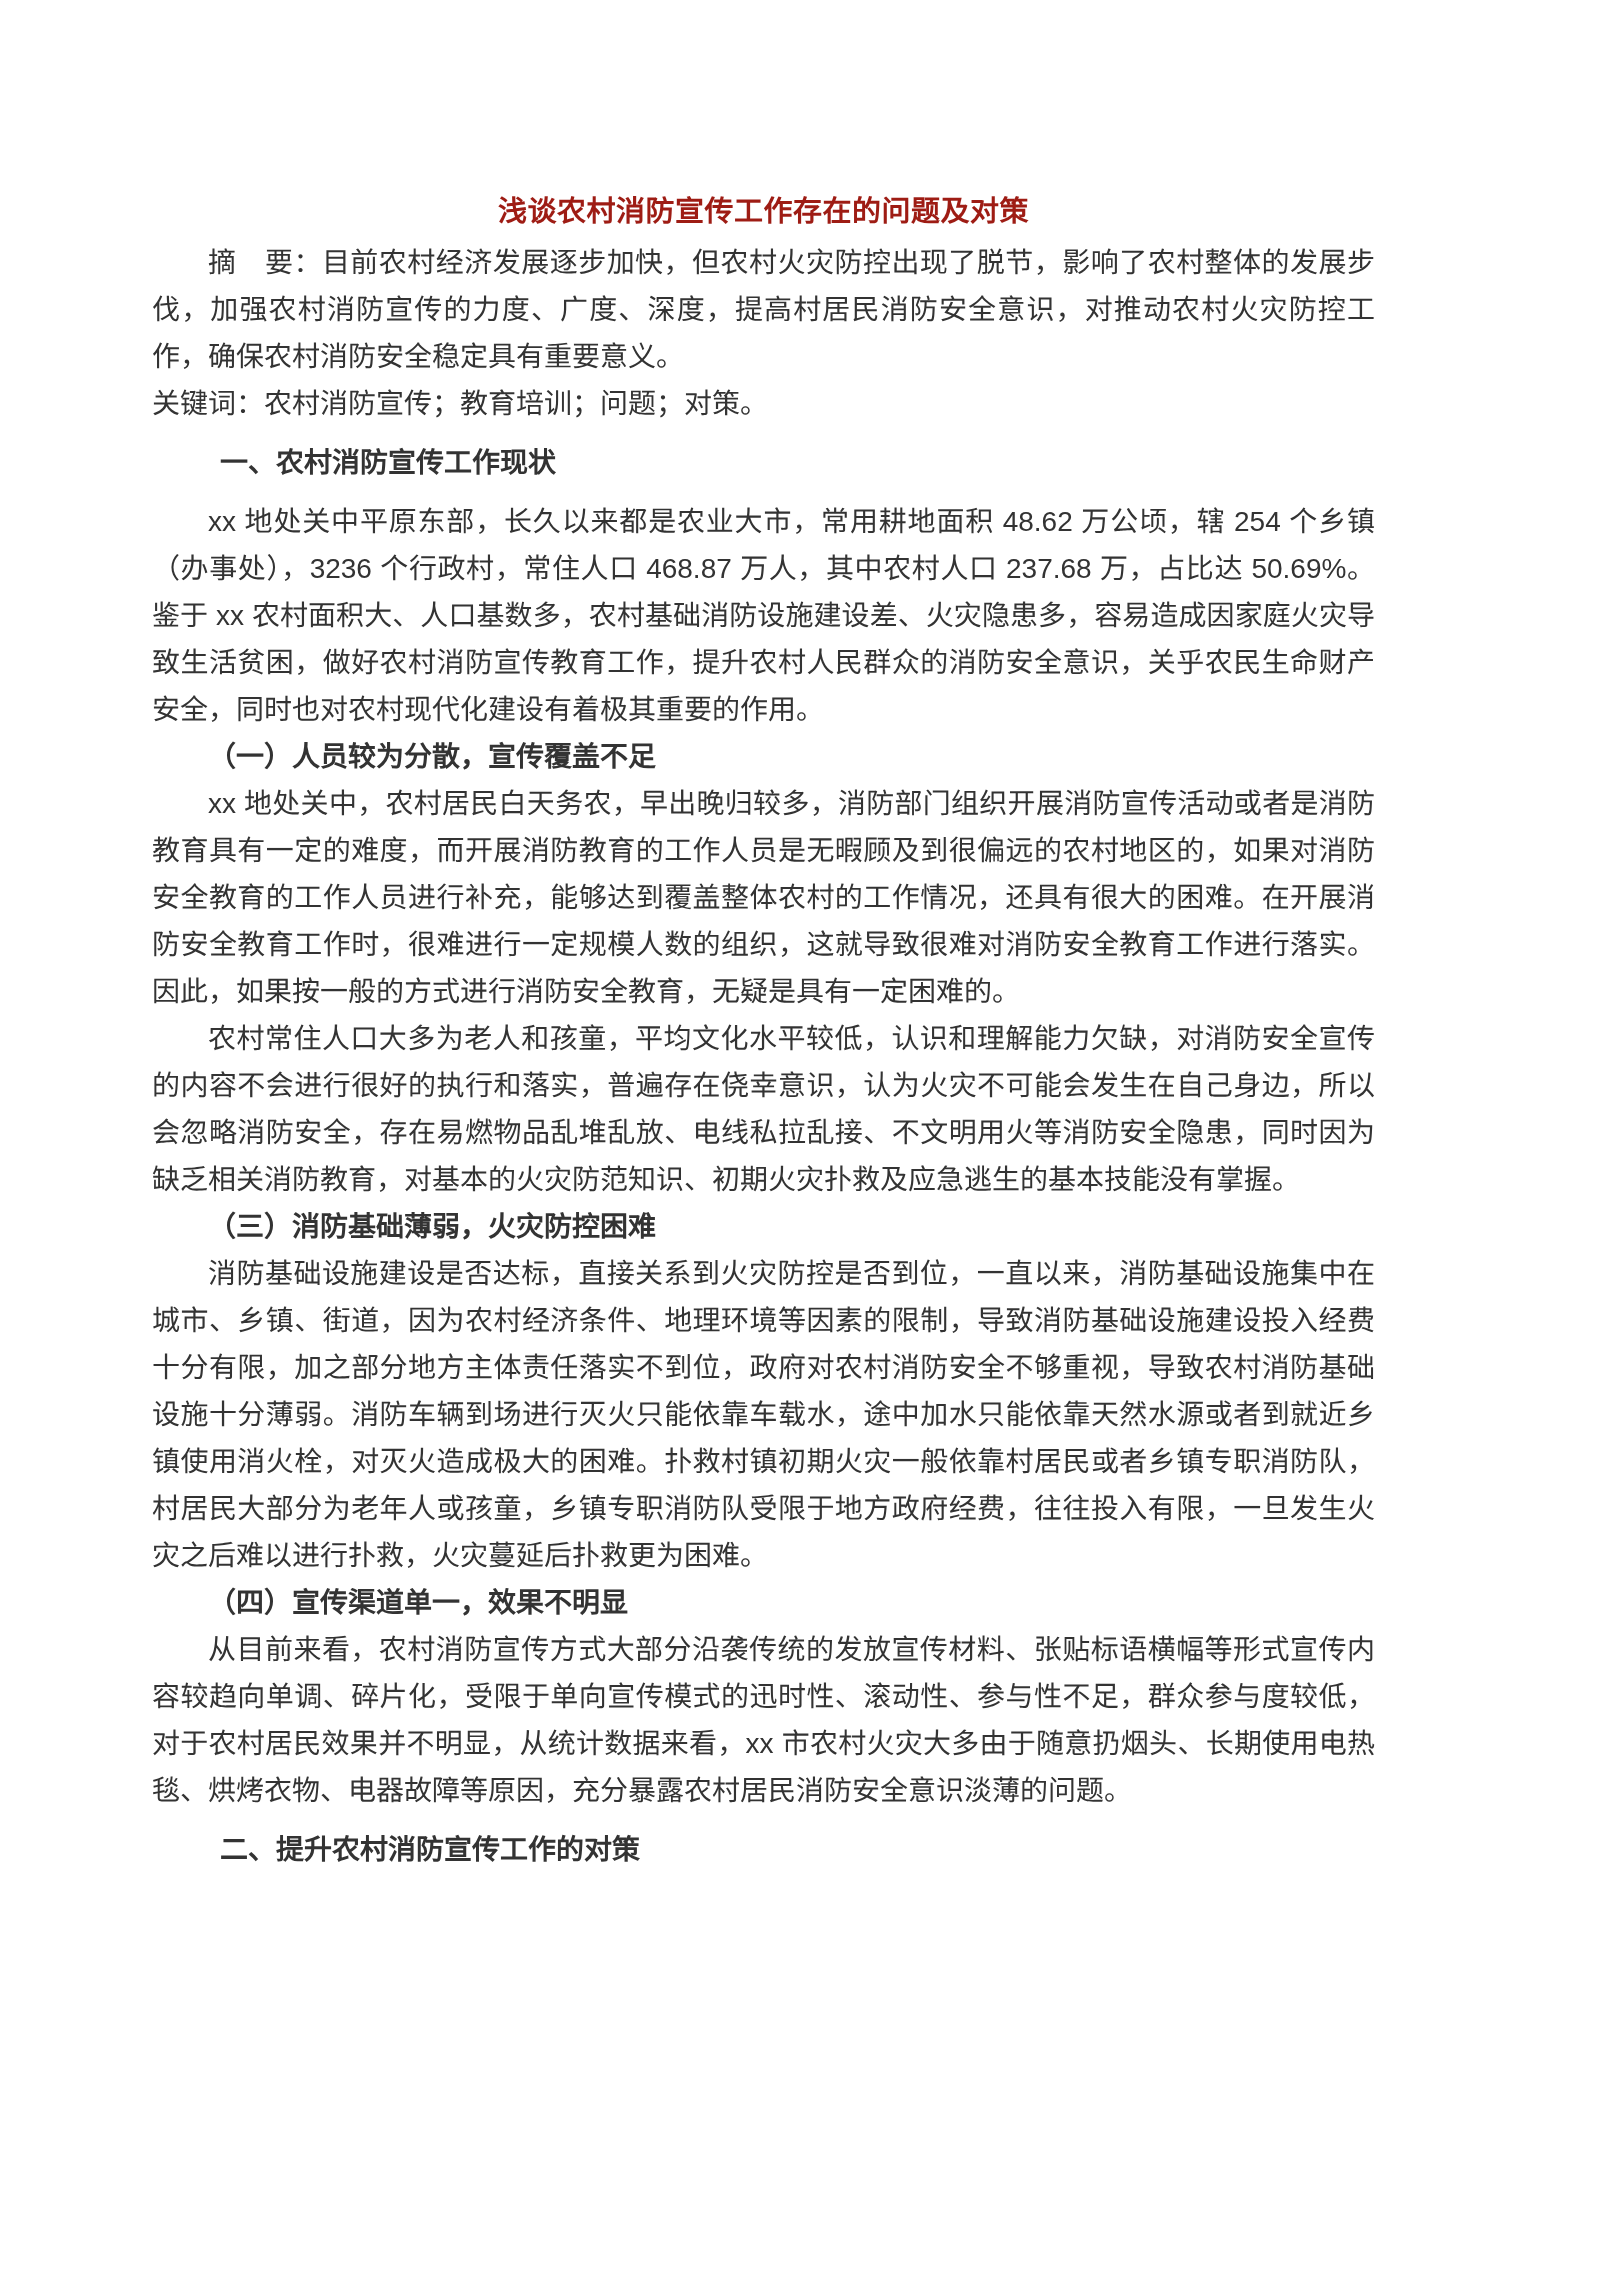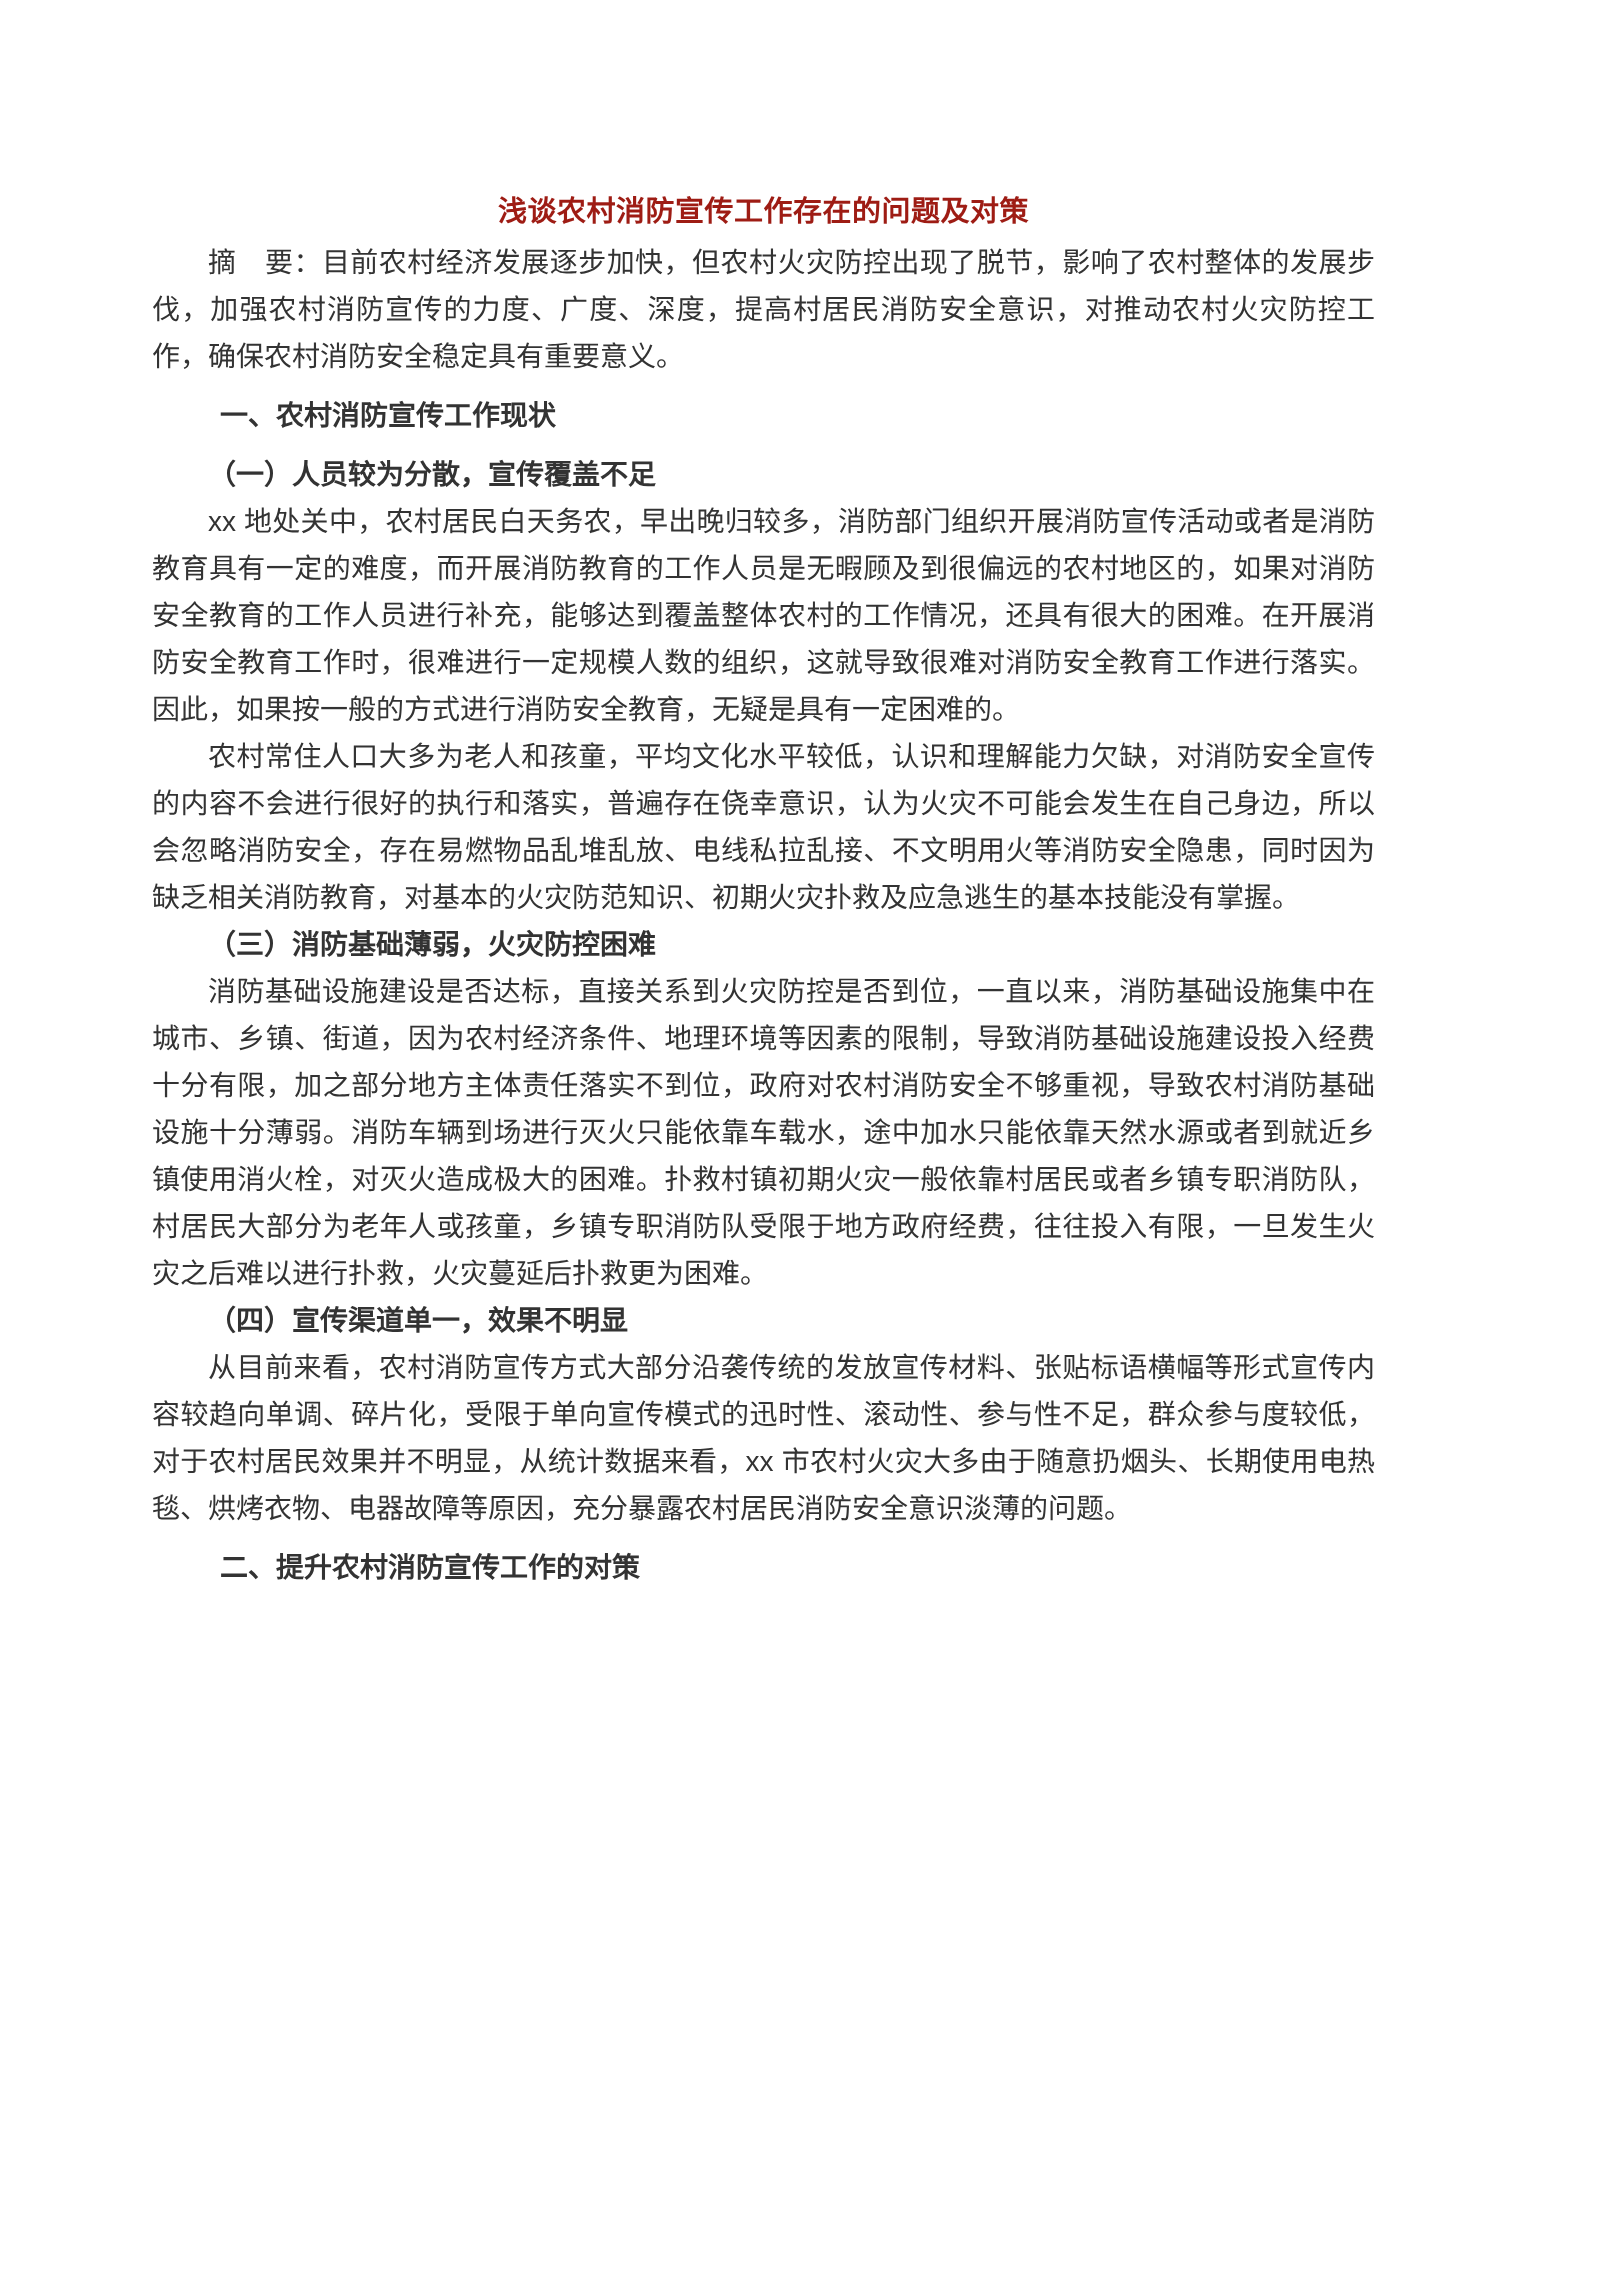--- a/index.html
+++ b/index.html
@@ -72,22 +72,24 @@
 </head>
 <body>
 
 <div class="page">
   <div class="content">
 
     <h1 class="doc-title">浅谈农村消防宣传工作存在的问题及对策</h1>
 
     <p class="para indent">摘　要：目前农村经济发展逐步加快，但农村火灾防控出现了脱节，影响了农村整体的发展步伐，加强农村消防宣传的力度、广度、深度，提高村居民消防安全意识，对推动农村火灾防控工作，确保农村消防安全稳定具有重要意义。</p>
 
+    <p class="para noindent">关键词：农村消防宣传；教育培训；问题；对策。</p>
 
     <h2 class="heading">一、农村消防宣传工作现状</h2>
+    <p class="para indent">xx 地处关中平原东部，长久以来都是农业大市，常用耕地面积 48.62 万公顷，辖 254 个乡镇（办事处），3236 个行政村，常住人口 468.87 万人，其中农村人口 237.68 万，占比达 50.69%。鉴于 xx 农村面积大、人口基数多，农村基础消防设施建设差、火灾隐患多，容易造成因家庭火灾导致生活贫困，做好农村消防宣传教育工作，提升农村人民群众的消防安全意识，关乎农民生命财产安全，同时也对农村现代化建设有着极其重要的作用。</p>
 
     <h3 class="subheading">（一）人员较为分散，宣传覆盖不足</h3>
     <p class="para indent">xx 地处关中，农村居民白天务农，早出晚归较多，消防部门组织开展消防宣传活动或者是消防教育具有一定的难度，而开展消防教育的工作人员是无暇顾及到很偏远的农村地区的，如果对消防安全教育的工作人员进行补充，能够达到覆盖整体农村的工作情况，还具有很大的困难。在开展消防安全教育工作时，很难进行一定规模人数的组织，这就导致很难对消防安全教育工作进行落实。因此，如果按一般的方式进行消防安全教育，无疑是具有一定困难的。</p>
 
     <p class="para indent">农村常住人口大多为老人和孩童，平均文化水平较低，认识和理解能力欠缺，对消防安全宣传的内容不会进行很好的执行和落实，普遍存在侥幸意识，认为火灾不可能会发生在自己身边，所以会忽略消防安全，存在易燃物品乱堆乱放、电线私拉乱接、不文明用火等消防安全隐患，同时因为缺乏相关消防教育，对基本的火灾防范知识、初期火灾扑救及应急逃生的基本技能没有掌握。</p>
 
     <h3 class="subheading">（三）消防基础薄弱，火灾防控困难</h3>
     <p class="para indent">消防基础设施建设是否达标，直接关系到火灾防控是否到位，一直以来，消防基础设施集中在城市、乡镇、街道，因为农村经济条件、地理环境等因素的限制，导致消防基础设施建设投入经费十分有限，加之部分地方主体责任落实不到位，政府对农村消防安全不够重视，导致农村消防基础设施十分薄弱。消防车辆到场进行灭火只能依靠车载水，途中加水只能依靠天然水源或者到就近乡镇使用消火栓，对灭火造成极大的困难。扑救村镇初期火灾一般依靠村居民或者乡镇专职消防队，村居民大部分为老年人或孩童，乡镇专职消防队受限于地方政府经费，往往投入有限，一旦发生火灾之后难以进行扑救，火灾蔓延后扑救更为困难。</p>
 
     <h3 class="subheading">（四）宣传渠道单一，效果不明显</h3>

